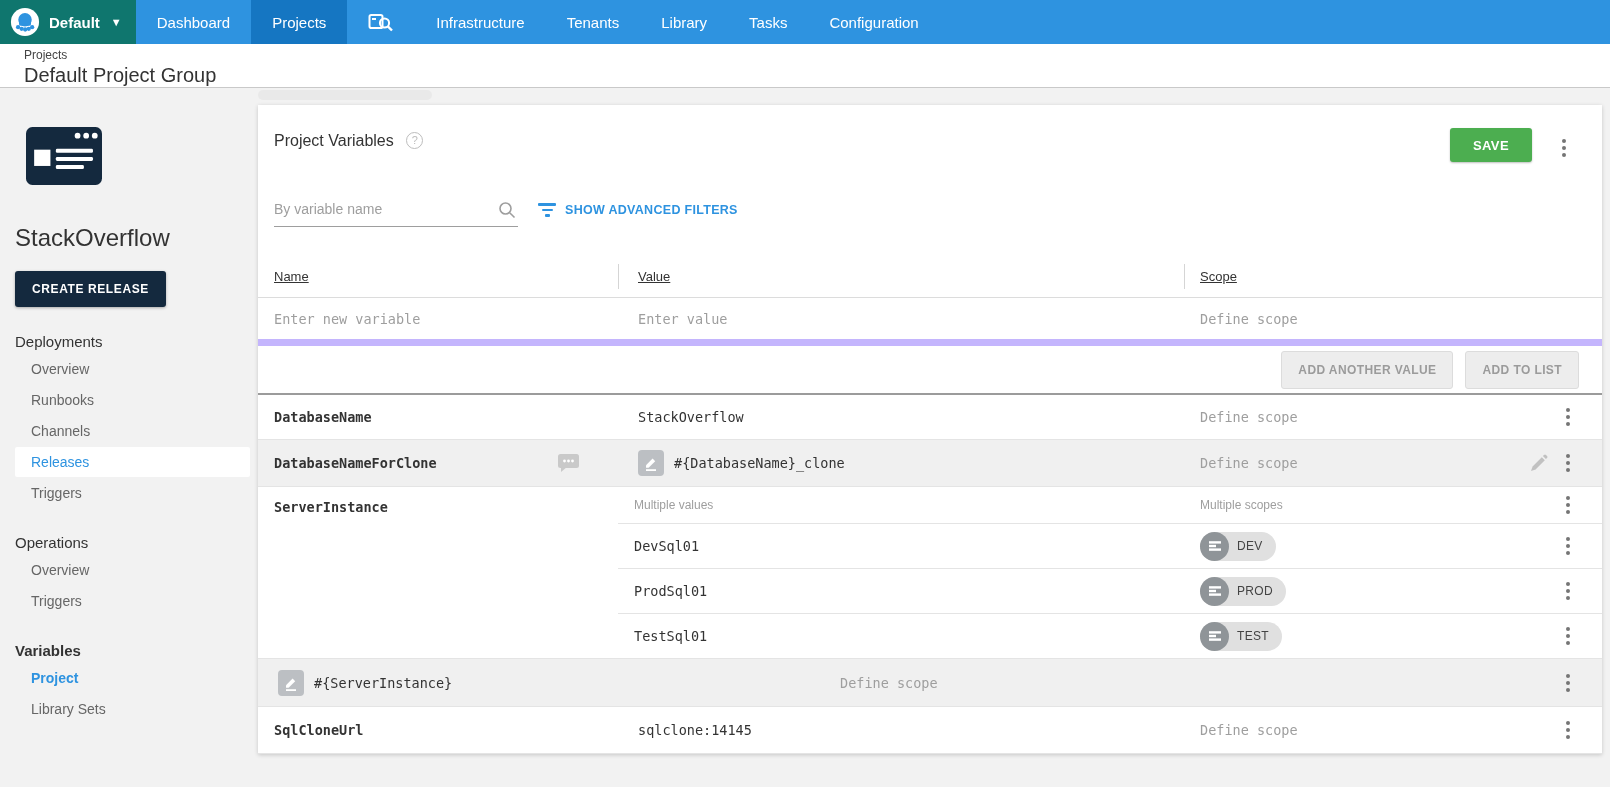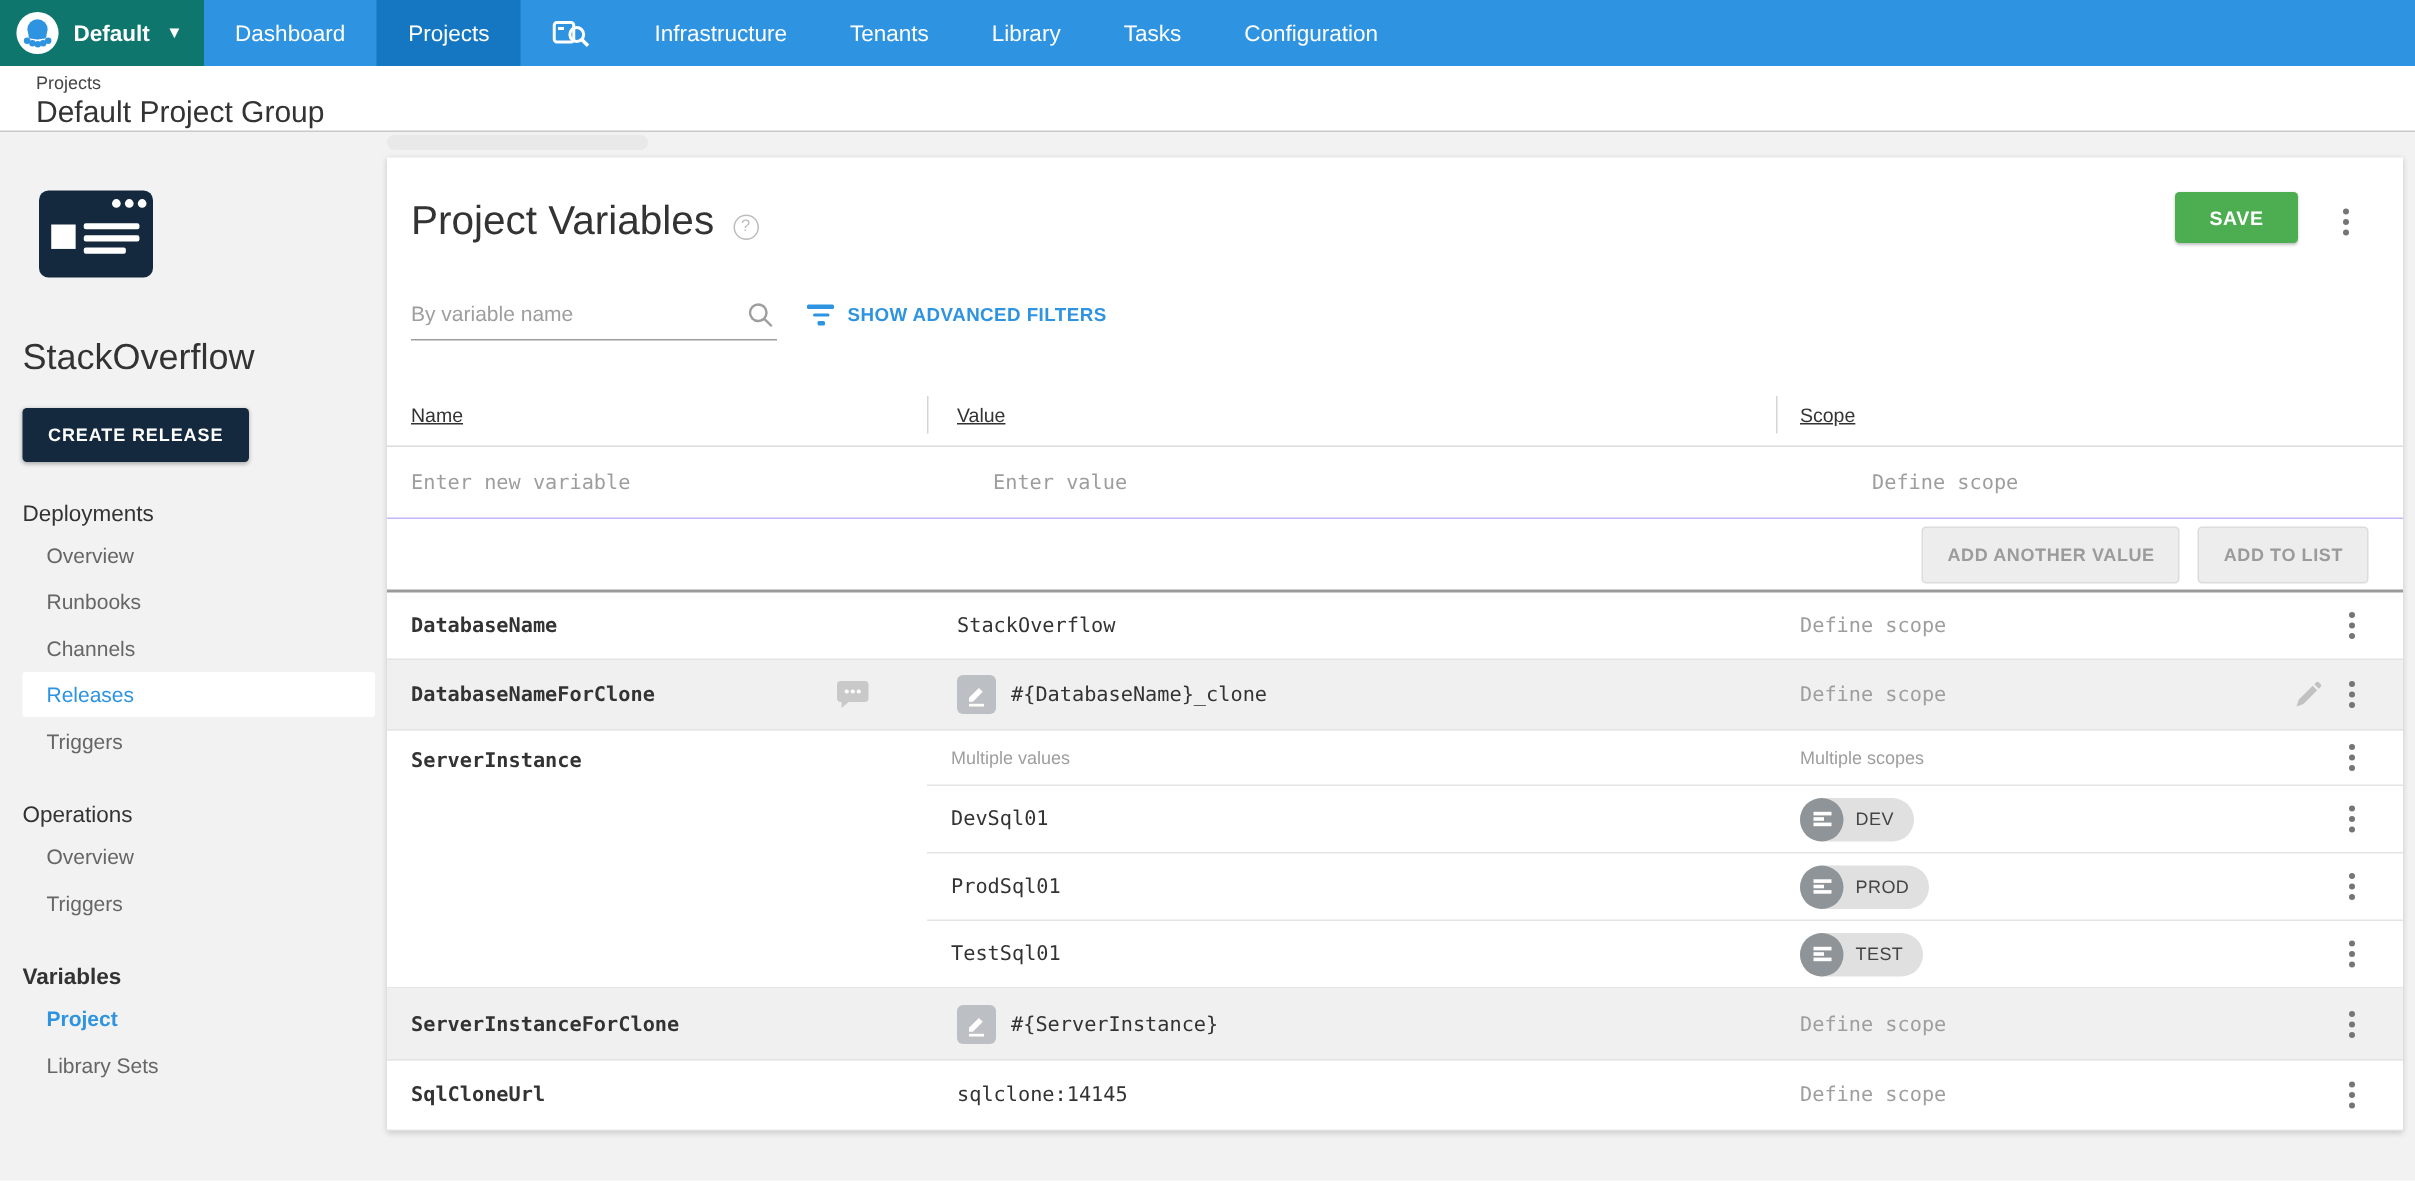--- a/index.html
+++ b/index.html
@@ -37,21 +37,21 @@
   .nav-section-title.bold { font-weight:bold; }
   .side-item { display:block; font-size:14px; color:#666; padding:7px 8px 7px 16px; margin:1px 0; cursor:pointer; border-radius:2px; }
   .side-item.active-blue { color:#2e93e0; }
   .side-item.highlight { background:#fff; }
   .side-item.bold { font-weight:bold; }
 
   
   .card { position:absolute; left:258px; top:17px; width:1344px; background:#fff;
       box-shadow:0 1px 4px rgba(0,0,0,.18); }
   .card-header { position:relative; height:90px; padding:27px 0 0 16px; }
-  .card-title { display:inline-block; font-size:27px; color:#333; font-weight:400; }
+  .card-title { display:inline-block; font-size:16px; color:#333; font-weight:400; }
   .help-icon { display:inline-block; vertical-align:2px; margin-left:8px; width:17px; height:17px; border:1px solid #bdbdbd;
       border-radius:50%; color:#bdbdbd; font-size:11px; line-height:15px; text-align:center; cursor:pointer; }
   .save-btn { position:absolute; right:70px; top:23px; width:82px; height:34px; background:#4cae50; color:#fff;
       border:none; border-radius:3px; font-family:"Liberation Sans",sans-serif; font-size:13px; font-weight:bold;
       letter-spacing:.4px; cursor:pointer; box-shadow:0 1px 2px rgba(0,0,0,.25); }
   .kebab { display:inline-flex; flex-direction:column; align-items:center; cursor:pointer; padding:4px; }
   .kebab .dot { width:4px; height:4px; border-radius:50%; background:#757575; margin:1.5px 0; }
   .header-kebab { position:absolute; right:32px; top:28px; }
 
   .filter-row { height:60px; padding-left:16px; display:flex; align-items:flex-start; }
@@ -73,21 +73,21 @@
   .col-name   { width:360px; padding-left:16px; display:flex; align-items:center; }
   .col-value  { width:566px; padding-left:20px; display:flex; align-items:center; }
   .col-scope  { flex:1; padding-left:16px; display:flex; align-items:center; }
   .col-actions{ width:110px; display:flex; align-items:center; justify-content:flex-end; gap:14px; padding-right:28px; }
 
   .thead { height:43px; border-bottom:1px solid #dcdcdc; position:relative;text-decoration:underline; }
   .thead .hcell { font-size:13px; color:#333; }
   .vsep { position:absolute; top:9px; height:25px; width:1px; background:#d5d5d5; }
   .vsep.v1 { left:360px; } .vsep.v2 { left:926px; }
 
-  .new-row { height:48px; border-bottom:1px solid #c4b5fd;gap:24px; }
+  .new-row { height:48px; border-bottom:7px solid #c4b5fd; }
   .cell-input { width:95%; border:none; outline:none; background:transparent; font-size:13.5px; color:#333; }
   .cell-input::placeholder { color:#9e9e9e; }
 
   .btn-row { height:47px; display:flex; align-items:center; justify-content:flex-end; gap:12px; padding-right:23px; }
   .gray-btn { background:#ededed; border:1px solid #dcdcdc; border-radius:3px; color:#9b9b9b; font-family:"Liberation Sans",sans-serif;
       font-size:12px; font-weight:bold; letter-spacing:.4px; padding:11px 16px; cursor:pointer; }
 
   .var-row { min-height:47px; border-bottom:1px solid #e4e4e4; }
   .var-row.first { border-top:2px solid #9b9b9b; }
   .var-row.shaded { background:#f0f0f0; }
@@ -393,23 +393,20 @@
                   <i class="dot"></i>
                   <i class="dot"></i>
                   <i class="dot"></i>
                 </span>
               </div>
           </div>
         </div>
       </div>
 
       <div class="trow var-row shaded" style="min-height:48px;">
-        <div class="col-name">
-            <span class="name-text mono">ServerInstanceForClone</span>
-          </div>
         <div class="col-value">
           <svg class="bound-icon" width="26" height="26" viewBox="0 0 26 26">
             <rect x="0" y="0" width="26" height="26" rx="4" fill="#bcbfc3"></rect>
             <path d="M8 15.2 L14.6 8.6 L17.2 11.2 L10.6 17.8 L8 17.8 Z" fill="#ffffff"></path>
             <rect x="8" y="19.2" width="10" height="1.8" fill="#ffffff"></rect>
           </svg>
           <span class="value-text mono">#{ServerInstance}</span>
         </div>
         <div class="col-scope">
             <span class="scope-text mono">Define scope</span>

